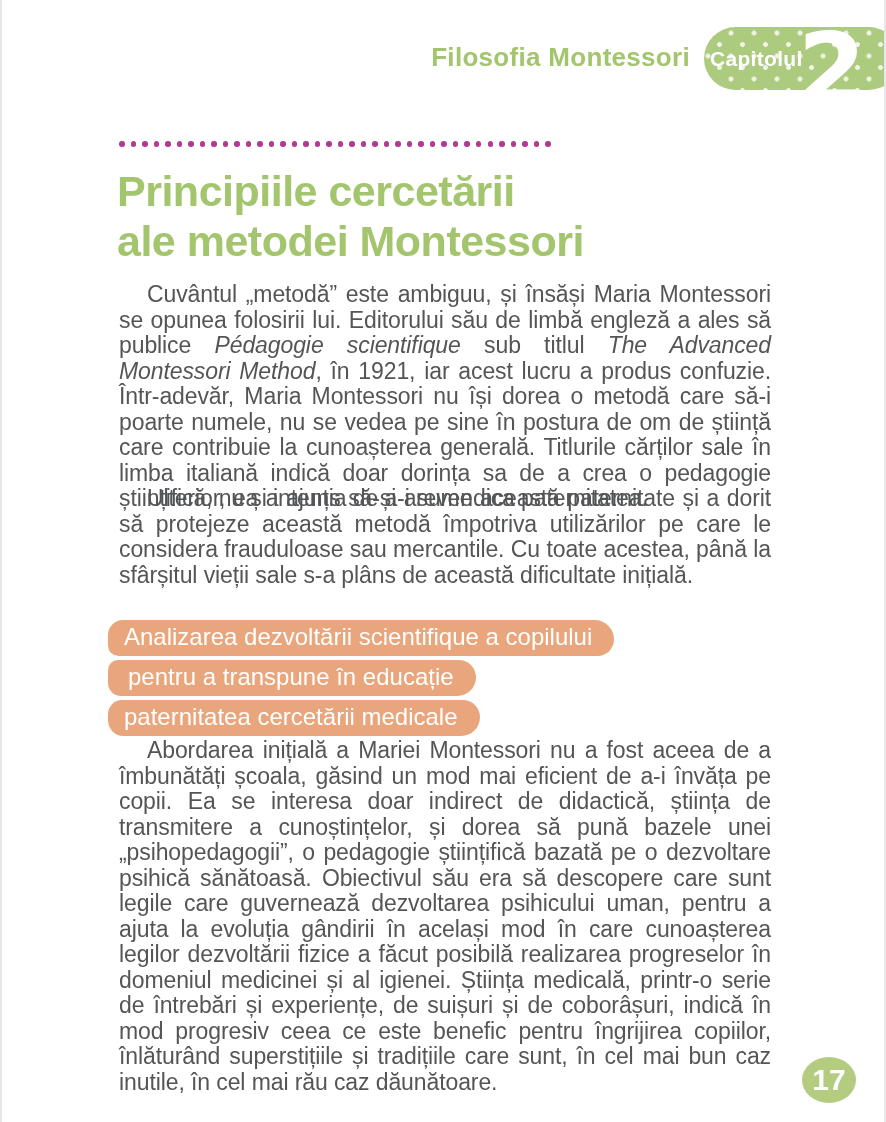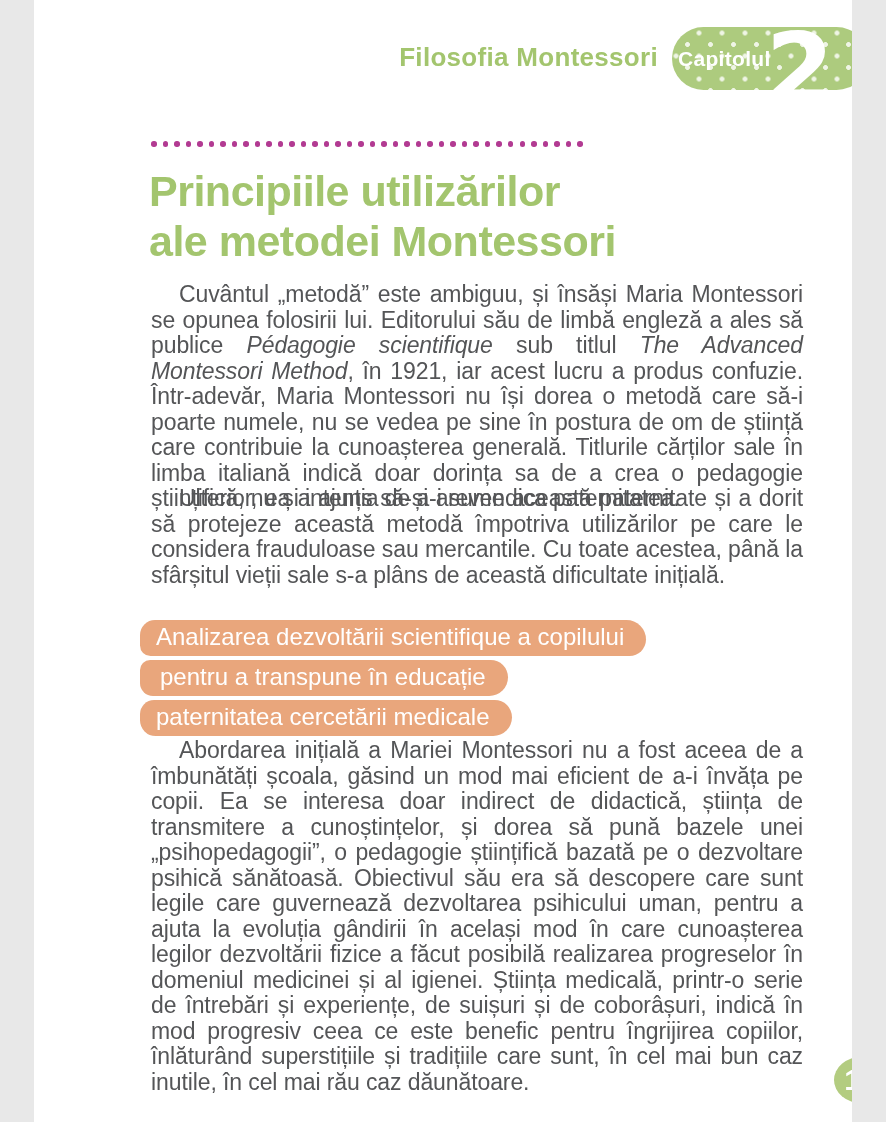--- a/index.html
+++ b/index.html
@@ -7,21 +7,21 @@
     --green-badge:#adcb7e;
     --green-page-badge:#b3cc80;
     --magenta-dots:#b23a92;
     --orange-highlight:#e9a67c;
     --body-text:#545557;
     --white:#ffffff;
   }
   html,body{margin:0;padding:0;background:#e8e8e8;}
   .page{
     position:relative;
-    width:818px;height:1122px;
+    width:882px;height:1122px;
     background:var(--white);
     margin:0 auto;
     overflow:hidden;
     font-family:"Liberation Sans", sans-serif;
   }
   
   .header-title{
     position:absolute;top:42px;right:194px;
     font-size:26px;font-weight:600;
     color:var(--green-text);
@@ -146,21 +146,21 @@
       <i></i>
       <i></i>
       <i></i>
       <i></i>
       <i></i>
       <i></i>
       <i></i>
     </div>
 
   <h1 class="page-title">
-    <span>Principiile utilizărilor</span><br>
+    <span>Principiile cercetării</span><br>
     <span>ale metodei Montessori</span>
   </h1>
 
   <p class="para para-1"><span>Cuvântul „metodă” este ambiguu, și însăși Maria Montessori se opunea folosirii lui. Editorului său de limbă engleză a ales să publice </span><span class="it">Pédagogie scientifique</span><span> sub titlul </span><span class="it">The Advanced Montessori Method</span><span>, în 1921, iar acest lucru a produs confuzie. Într-adevăr, Maria Montessori nu își dorea o metodă care să-i poarte numele, nu se vedea pe sine în postura de om de știință care contribuie la cunoașterea generală. Titlurile cărților sale în limba italiană indică doar dorința sa de a crea o pedagogie științifică, nu și intenția de a-i revendica paternitatea.</span></p>
 
   <p class="para para-2">Ulterior, ea a ajuns să-și asume această paternitate și a dorit să protejeze această metodă împotriva utilizărilor pe care le considera frauduloase sau mercantile. Cu toate acestea, până la sfârșitul vieții sale s-a plâns de această dificultate inițială.</p>
 
   <div class="subheading">
       <div class="pill">Analizarea dezvoltării scientifique a copilului</div>
       <div class="pill">pentru a transpune în educație</div>

